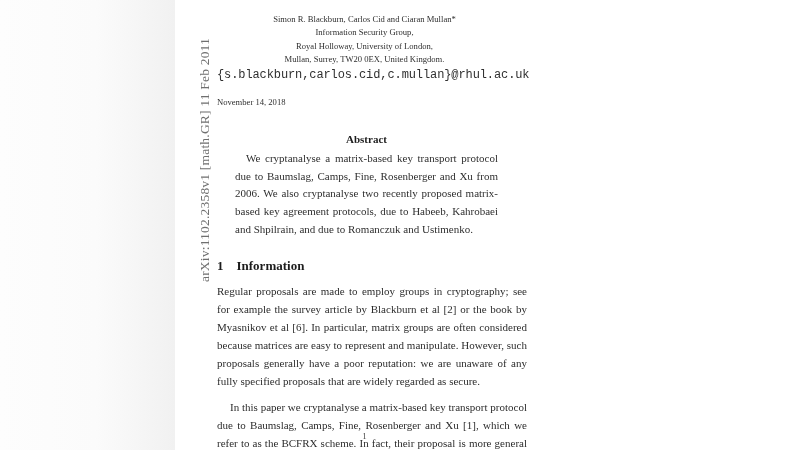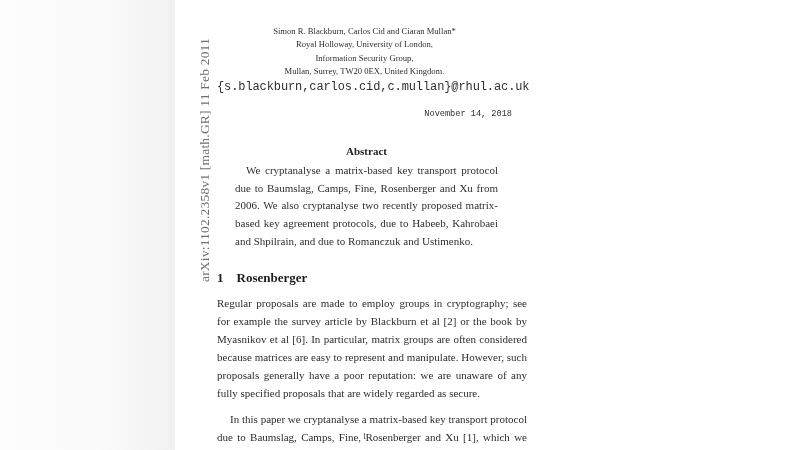--- a/index.html
+++ b/index.html
@@ -64,37 +64,36 @@
     text-align: center;
     margin: 8px 0 0 0;
     color: #2a2a2a;
     width: 295px;
     letter-spacing: 0.1px;
   }
 
   .authorblock {
     width: 295px;
     text-align: center;
-    margin-top: 25px;
+    margin-top: 13px;
     font-size: 8.6px;
     line-height: 1.55;
     color: #2f2f2f;
   }
   .authorblock .mono {
     font-family: "Liberation Mono", "DejaVu Sans Mono", monospace;
     font-size: 12px;
     letter-spacing: -0.1px;
   }
   .date {
     width: 295px;
-    text-align: right;
+    text-align: left;
     margin-top: 12px;
     font-size: 8.6px;
     color: #2f2f2f;
-    font-family: Liberation Mono, monospace;
   }
 
   
   .abstract-wrap {
     width: 263px;
     margin: 26px 0 0 18px;
   }
   .abstract-head {
     text-align: center;
     font-size: 11px;
@@ -150,36 +149,36 @@
 
 <div id="page">
 
   <div id="arxiv-stamp">arXiv:1102.2358v1  [math.GR]  11 Feb 2011</div>
 
   <div id="column">
 
 
     <div class="authorblock">
       <div>Simon R. Blackburn, Carlos Cid and Ciaran Mullan*</div>
+      <div>Information Security Group,</div>
       <div>Royal Holloway, University of London,</div>
-      <div>Information Security Group,</div>
       <div>Mullan, Surrey, TW20 0EX, United Kingdom.</div>
       <div class="mono">{s.blackburn,carlos.cid,c.mullan}@rhul.ac.uk</div>
     </div>
 
     <div class="date">November 14, 2018</div>
 
     <div class="abstract-wrap">
       <div class="abstract-head">Abstract</div>
       <div class="abstract-body">We cryptanalyse a matrix-based key transport protocol due to Baumslag, Camps, Fine, Rosenberger and Xu from 2006. We also cryptanalyse two recently proposed matrix-based key agreement protocols, due to Habeeb, Kahrobaei and Shpilrain, and due to Romanczuk and Ustimenko.</div>
     </div>
 
     <div class="section-head">
       <span>1</span>
-      <span>Rosenberger</span>
+      <span>Information</span>
     </div>
 
     <p class="body-p">Regular proposals are made to employ groups in cryptography; see for example the survey article by Blackburn et al [2] or the book by Myasnikov et al [6]. In particular, matrix groups are often considered because matrices are easy to represent and manipulate. However, such proposals generally have a poor reputation: we are unaware of any fully specified proposals that are widely regarded as secure.</p>
     <p class="body-p indent">In this paper we cryptanalyse a matrix-based key transport protocol due to Baumslag, Camps, Fine, Rosenberger and Xu [1], which we refer to as the BCFRX scheme. In fact, their proposal is more general and they suggest several platform groups; we consider their only matrix group proposal. We cryptanalyse this scheme in a very strong sense. We show that for practical parameter sizes a passive adversary can feasibly recover the session key after observing just one run of the protocol. We find an even more efficient attack if two or more runs of the protocol are observed. Our techniques reduce the problem of breaking the scheme to a sequence of feasible Gröbner basis computations. This work constitutes Section 2.</p>
 
   </div>
 
   <div id="folio">1</div>
 
 </div>

